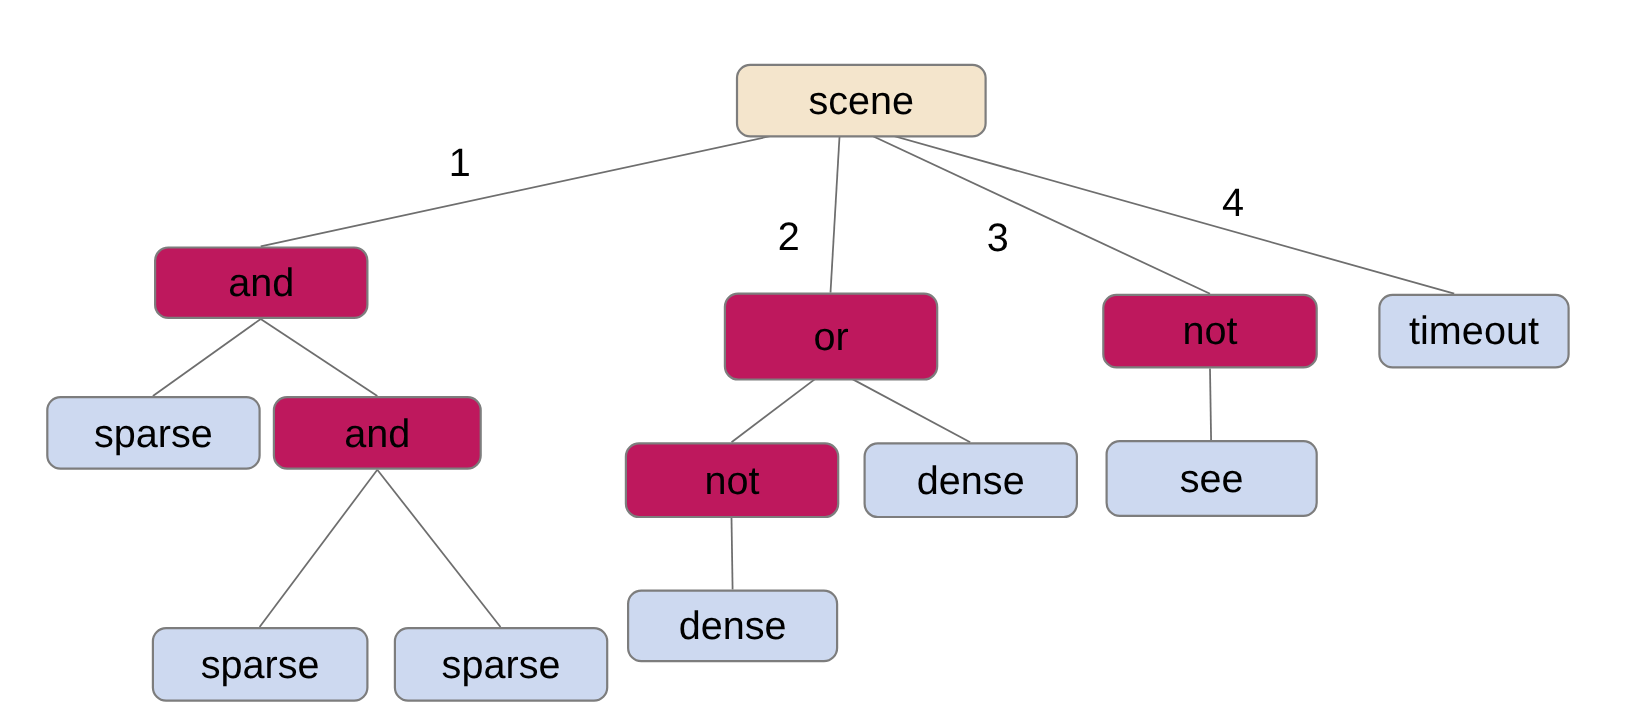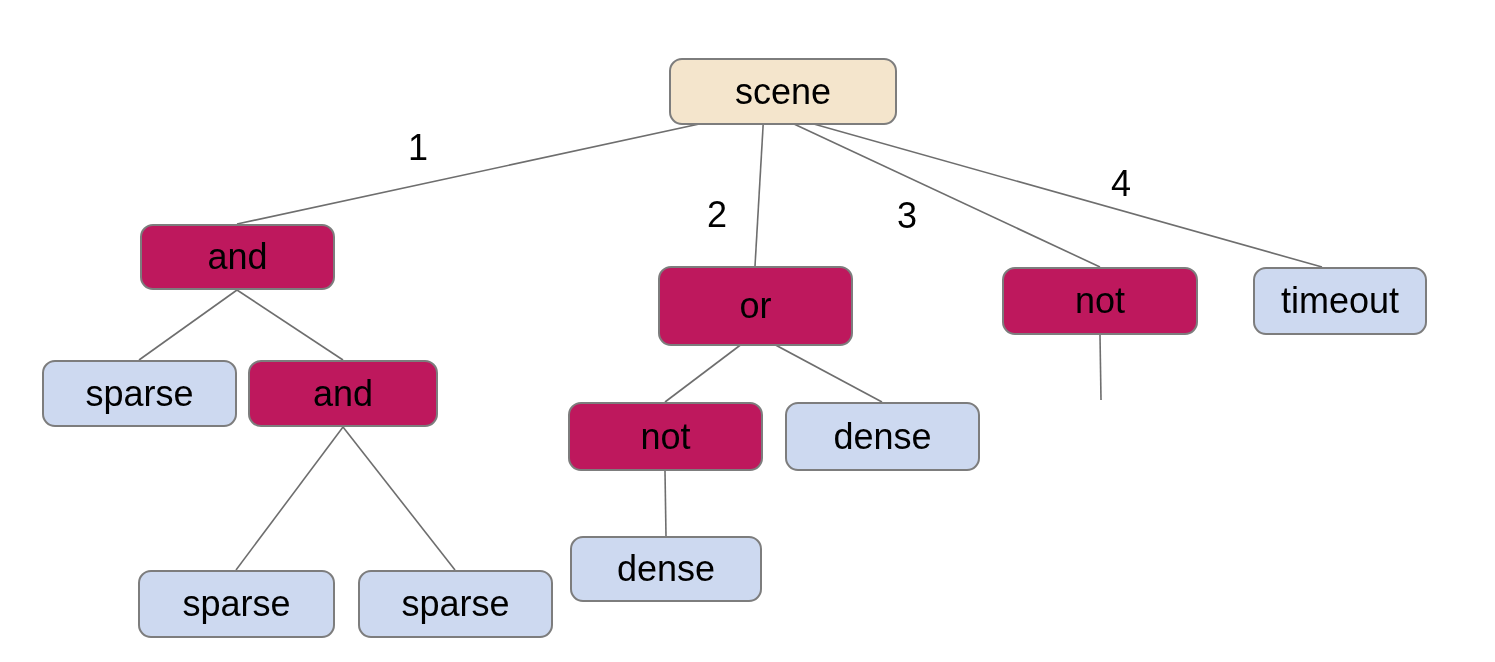--- a/index.html
+++ b/index.html
@@ -84,20 +84,21 @@
   <div class="node leaf" style="left:1225px; top:267px; width:174px; height:68px;margin-left:28px;">timeout</div>
 
   <div class="node leaf" style="left:42px;   top:360px; width:195px; height:67px;">sparse</div>
 
   <div class="node operator" style="left:248px;  top:360px; width:190px; height:67px;">and</div>
 
   <div class="node operator" style="left:568px;  top:402px; width:195px; height:69px;">not</div>
 
   <div class="node leaf" style="left:785px;  top:402px; width:195px; height:69px;">dense</div>
 
+  <div class="node leaf" style="left:1005px; top:400px; width:193px; height:70px;">see</div>
 
   <div class="node leaf" style="left:138px;  top:570px; width:197px; height:68px;">sparse</div>
 
   <div class="node leaf" style="left:358px;  top:570px; width:195px; height:68px;">sparse</div>
 
   <div class="node leaf" style="left:570px;  top:536px; width:192px; height:66px;">dense</div>
 
 </div>
 
 </body></html>

